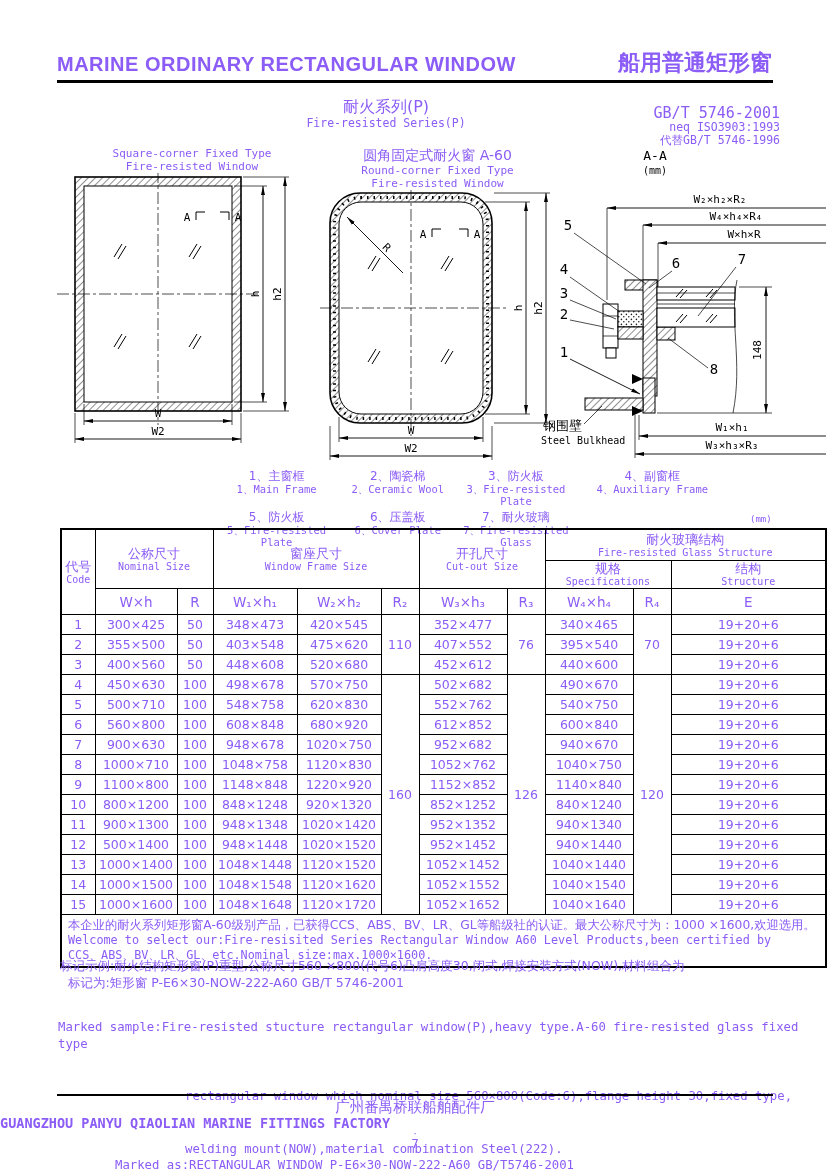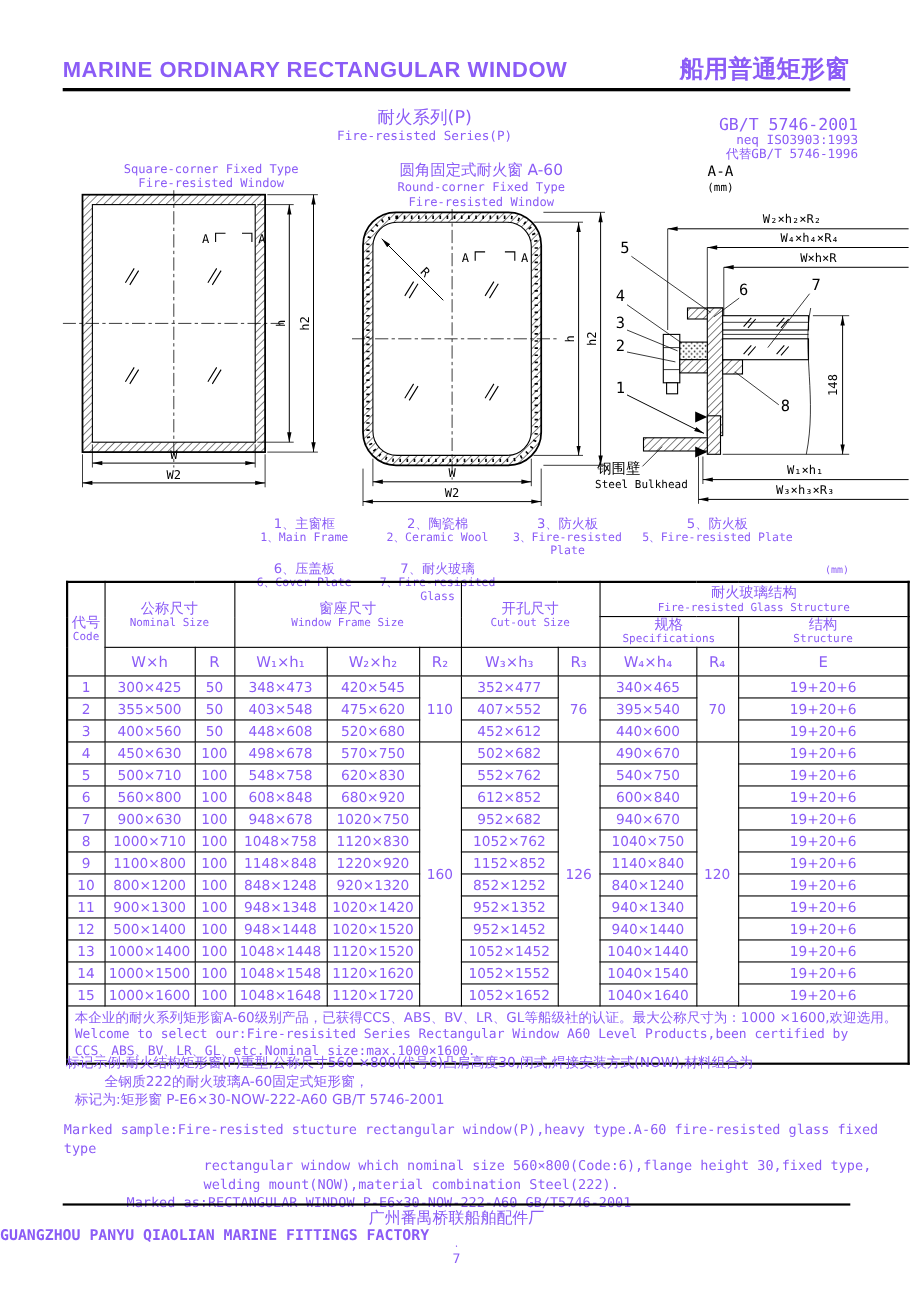--- a/index.html
+++ b/index.html
@@ -48,21 +48,21 @@
   #spec-table thead tr.rC th{height:25px;font-size:13.5px;}
   #spec-table tbody td{height:19px;font-size:12.5px;}
   #spec-table .note-cell{text-align:left;padding:3px 6px;height:auto;}
   .note-zh{font-size:12.3px;line-height:15px;}
   .note-en{font-family:"DejaVu Sans Mono",monospace;font-size:11.8px;line-height:15px;}
   
   #mark-zh{left:60px;top:957px;width:740px;font-size:12.5px;line-height:17px;}
   #mark-zh .i1{padding-left:35px;}
   #mark-zh .i2{padding-left:8px;}
   #mark-en{left:58px;top:1019px;width:760px;font-family:"DejaVu Sans Mono",monospace;font-size:12.3px;line-height:16.5px;}
-  #mark-en .i1{padding-left:127px;}
+  #mark-en .i1{padding-left:127px;margin-top:36px;}
   #mark-en .i2{padding-left:57px;}
   
   #footer-rule{left:57px;top:1094px;width:716px;height:2px;background:#000;}
   #footer-zh{left:0;top:1098px;width:830px;text-align:center;font-size:14.5px;}
   #footer-en{left:0;top:1115px;width:830px;text-align:left;font-family:"DejaVu Sans Mono",monospace;font-size:13.5px;font-weight:600;}
   #footer-dot{left:0;top:1130px;width:830px;text-align:center;font-size:10px;line-height:8px;}
   #footer-page{left:0;top:1137px;width:830px;text-align:center;font-family:"DejaVu Sans Mono",monospace;font-size:12px;}
 </style>
 </head>
 <body>
@@ -325,20 +325,24 @@
         <div class="zh">1、主窗框</div>
         <div class="en">1、Main Frame</div>
       </div>
     <div class="cell">
         <div class="zh">2、陶瓷棉</div>
         <div class="en">2、Ceramic Wool</div>
       </div>
     <div class="cell">
         <div class="zh">3、防火板</div>
         <div class="en">3、Fire-resisted Plate</div>
+      </div>
+    <div class="cell">
+        <div class="zh">4、副窗框</div>
+        <div class="en">4、Auxiliary Frame</div>
       </div>
     <div class="cell">
         <div class="zh">5、防火板</div>
         <div class="en">5、Fire-resisted Plate</div>
       </div>
     <div class="cell">
         <div class="zh">6、压盖板</div>
         <div class="en">6、Cover Plate</div>
       </div>
     <div class="cell">
@@ -572,21 +576,20 @@
         <div class="note-zh">本企业的耐火系列矩形窗A-60级别产品，已获得CCS、ABS、BV、LR、GL等船级社的认证。最大公称尺寸为：1000 ×1600,欢迎选用。</div>
         <div class="note-en">Welcome to select our:Fire-resisited Series Rectangular Window A60 Level Products,been certified by</div>
         <div class="note-en">CCS、ABS、BV、LR、GL、etc.Nominal size:max.1000×1600.</div>
       </td>
         </tr>
     </tbody>
   </table>
 
   <div class="abs" id="mark-zh">
     <div>标记示例:耐火结构矩形窗(P)重型,公称尺寸560 ×800(代号6)凸肩高度30,闭式,焊接安装方式(NOW),材料组合为</div>
-    <div class="i1">全钢质222的耐火玻璃A-60固定式矩形窗，</div>
     <div class="i2">标记为:矩形窗  P-E6×30-NOW-222-A60  GB/T 5746-2001</div>
   </div>
   <div class="abs" id="mark-en">
     <div>Marked sample:Fire-resisted stucture rectangular window(P),heavy type.A-60 fire-resisted glass fixed type</div>
     <div class="i1">rectangular window which nominal size 560×800(Code:6),flange height 30,fixed type,</div>
     <div class="i1">welding mount(NOW),material combination Steel(222).</div>
     <div class="i2">Marked as:RECTANGULAR WINDOW  P-E6×30-NOW-222-A60  GB/T5746-2001</div>
   </div>
 
   <div class="abs" id="footer-rule"></div>

